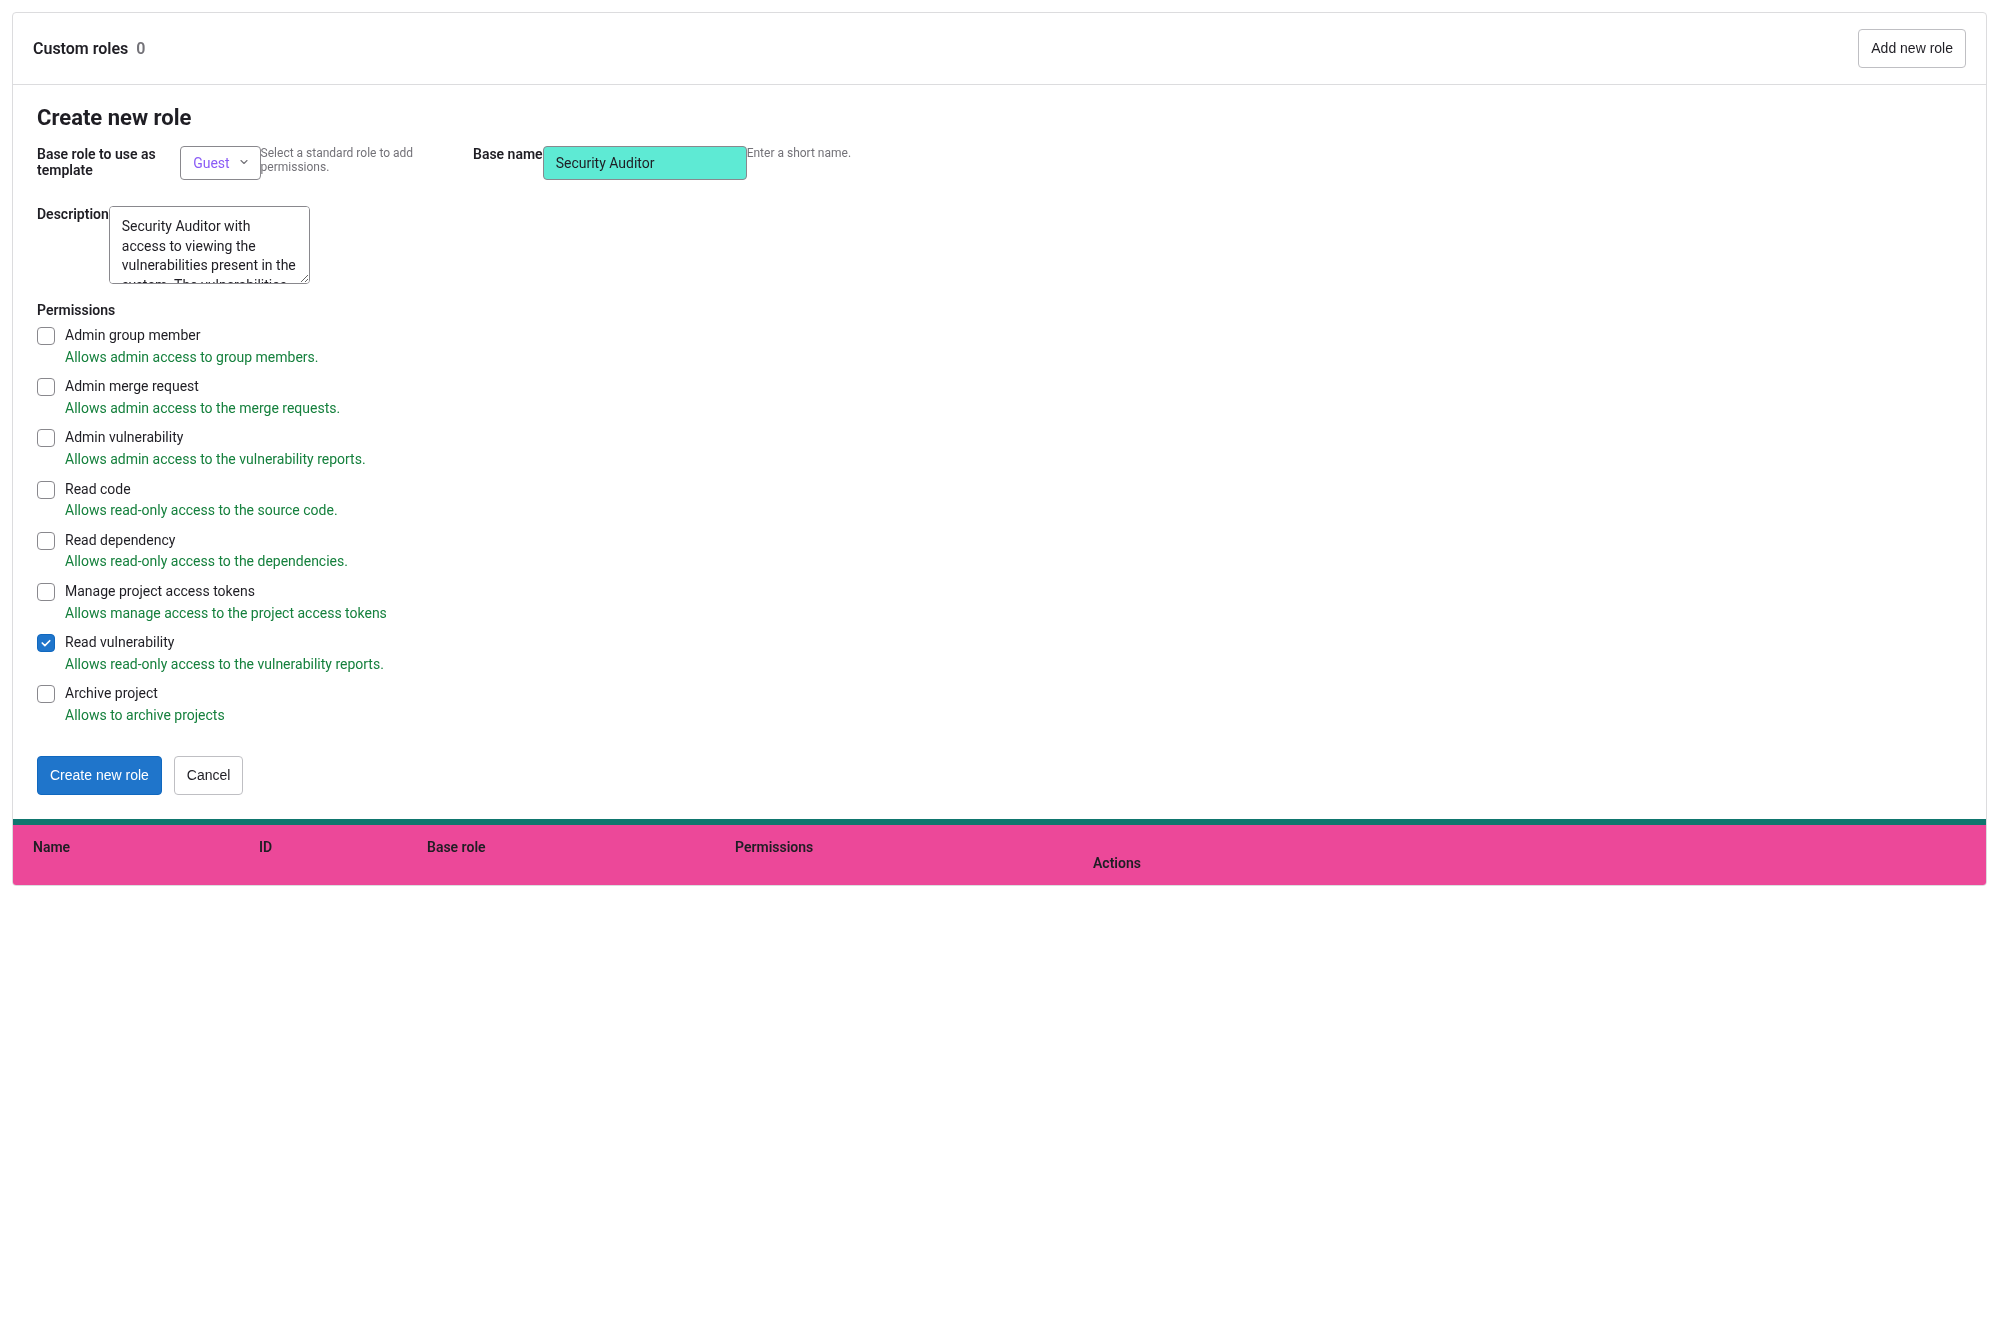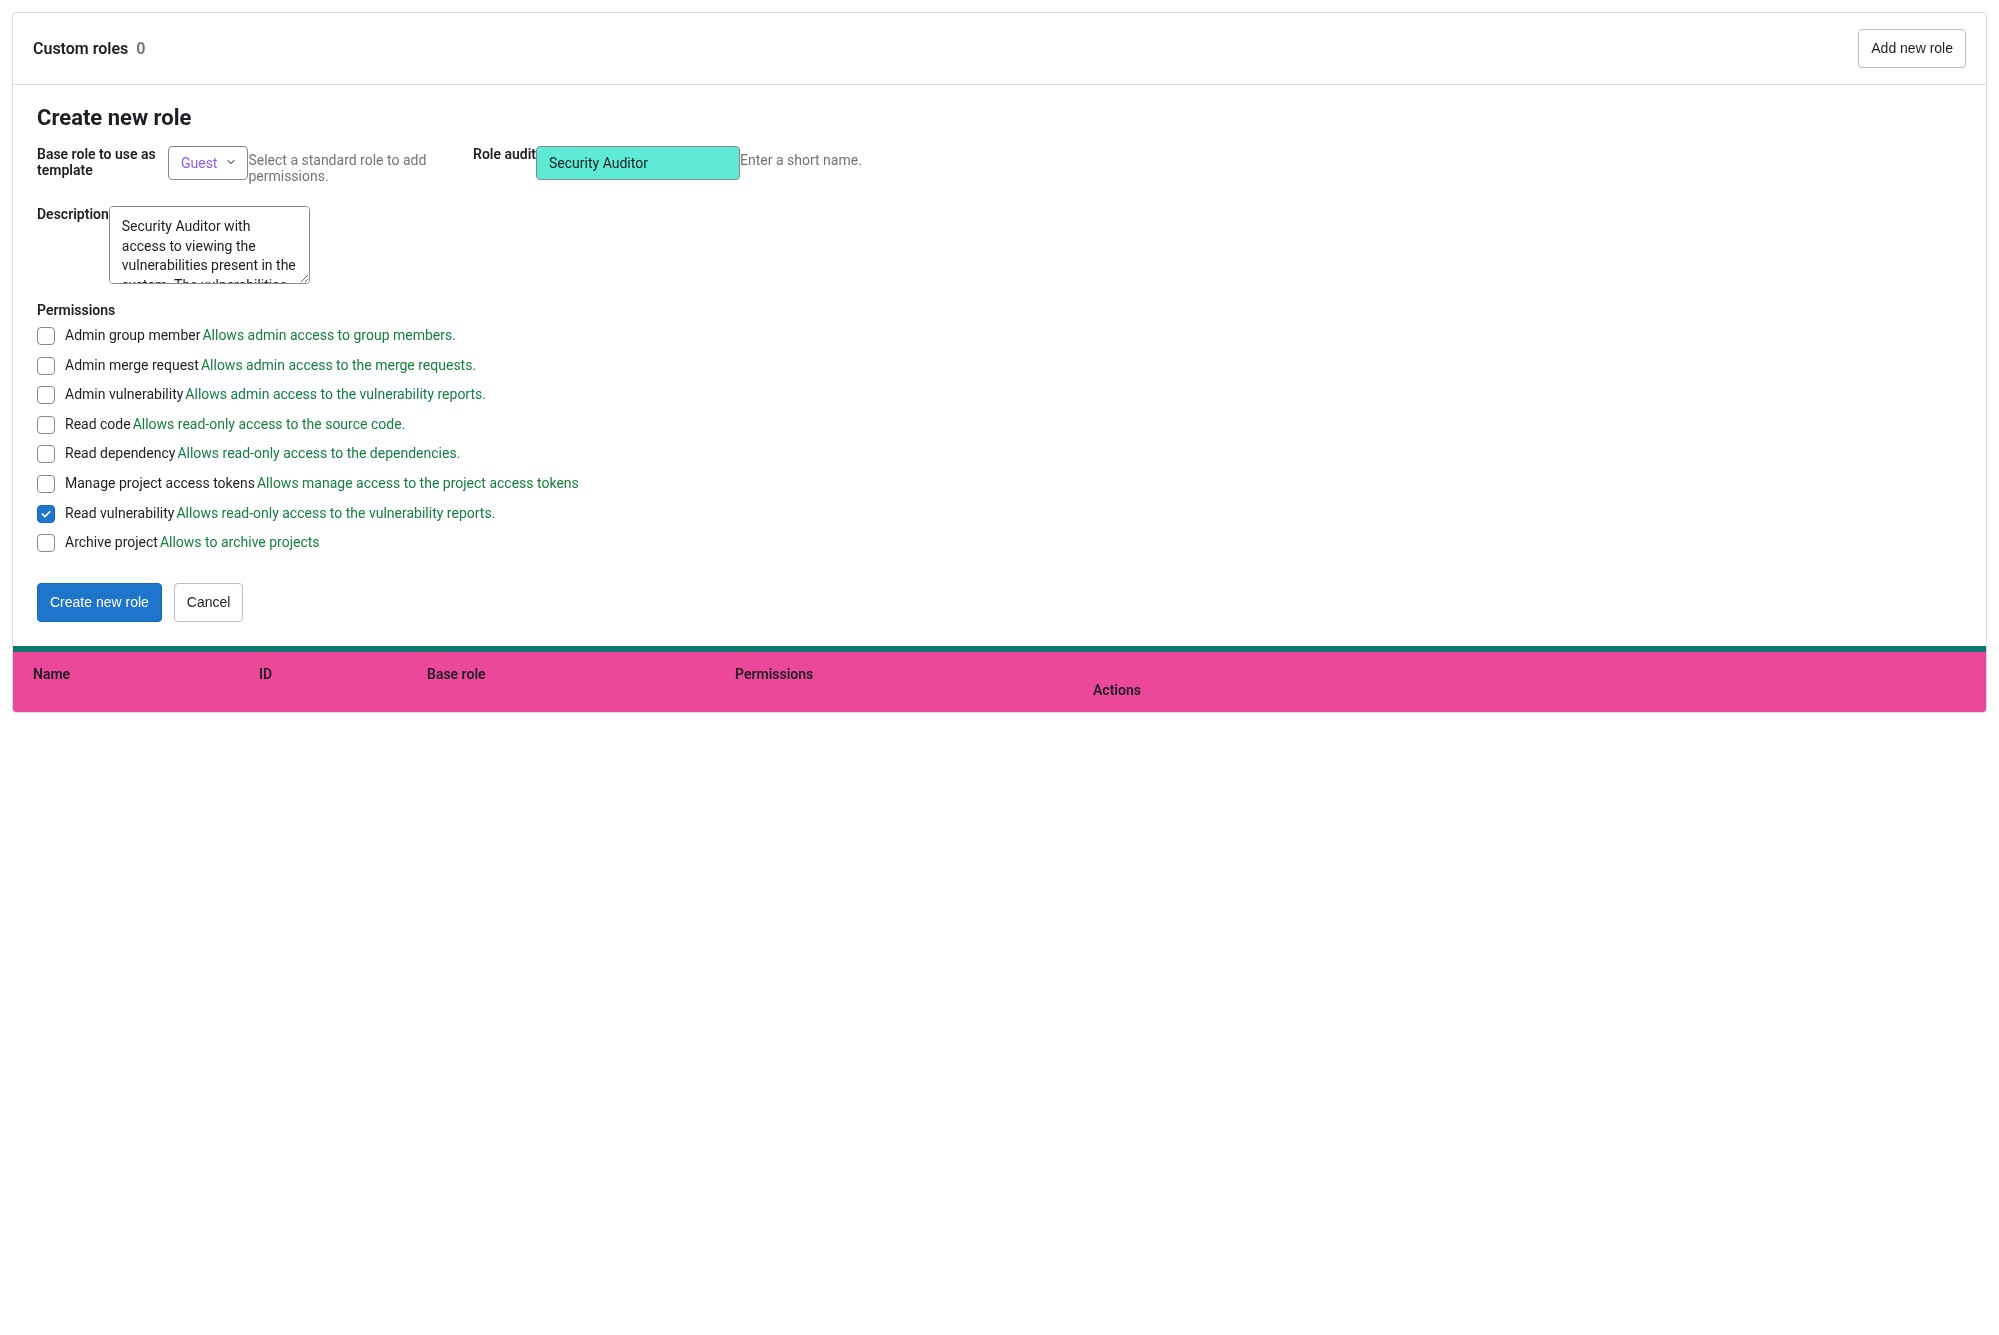--- a/index.html
+++ b/index.html
@@ -111,23 +111,22 @@
       border: 1px solid #89888d;
       border-radius: 4px;
       padding: 8px 12px;
       font-size: 14px;
       color: #1f1e24;
       background: #5eead4;
       height: 34px;
       font-family: inherit;
     }
     .form-help {
-      font-size: 14px;
+      font-size: 12px;
       color: #737278;
-      margin-top: 6px;
     }
     .form-textarea {
       border: 1px solid #89888d;
       border-radius: 4px;
       padding: 10px 12px;
       font-size: 14px;
       color: #1f1e24;
       background: #ffffff;
       font-family: inherit;
       resize: vertical;
@@ -170,21 +169,21 @@
       border-color: #1068bf;
     }
     .checkbox.checked svg {
       display: block;
     }
     .checkbox svg {
       display: none;
     }
     .perm-text {
       display: flex;
-      flex-direction: row;
+      flex-direction: column;
       gap: 2px;
     }
     .perm-label {
       font-size: 14px;
       color: #1f1e24;
       font-weight: 400;
       line-height: 1.4;
     }
     .perm-desc {
       font-size: 14px;
@@ -237,21 +236,21 @@
           <span class="chevron">
             <svg width="12" height="12" viewBox="0 0 16 16" fill="none">
                 <path d="M4 6l4 4 4-4" stroke="#737278" stroke-width="1.5" stroke-linecap="round" stroke-linejoin="round"></path>
               </svg>
           </span>
         </div>
         <div class="form-help">Select a standard role to add permissions.</div>
       </div>
 
       <div class="form-group w-narrow">
-        <label class="form-label">Role audit</label>
+        <label class="form-label">Base name</label>
         <input type="text" class="form-input" value="Security Auditor" style="">
         <div class="form-help">Enter a short name.</div>
       </div>
     </div>
 
     <div class="form-group desc-group">
       <label class="form-label">Description</label>
       <textarea class="form-textarea" style="">Security Auditor with access to viewing the vulnerabilities present in the system. The vulnerabilities will be used to generate an audit report, only read access is needed.</textarea>
     </div>
 

